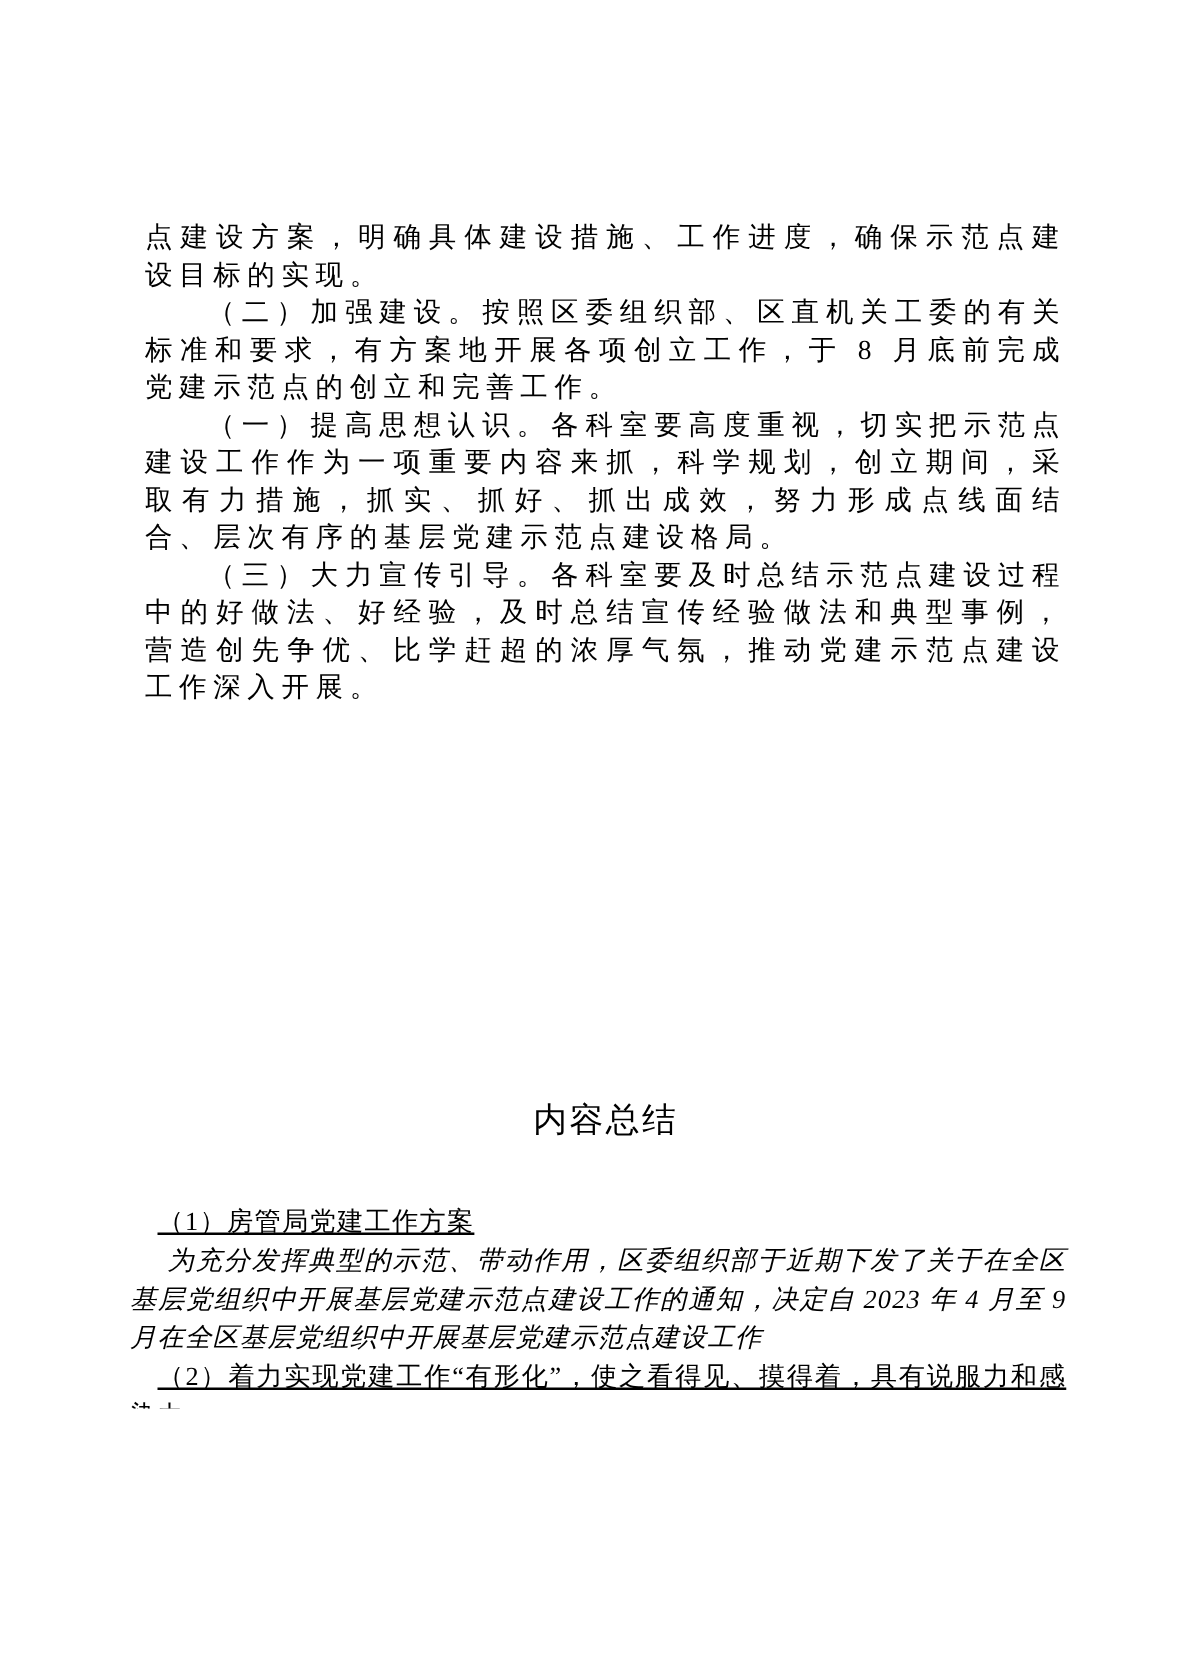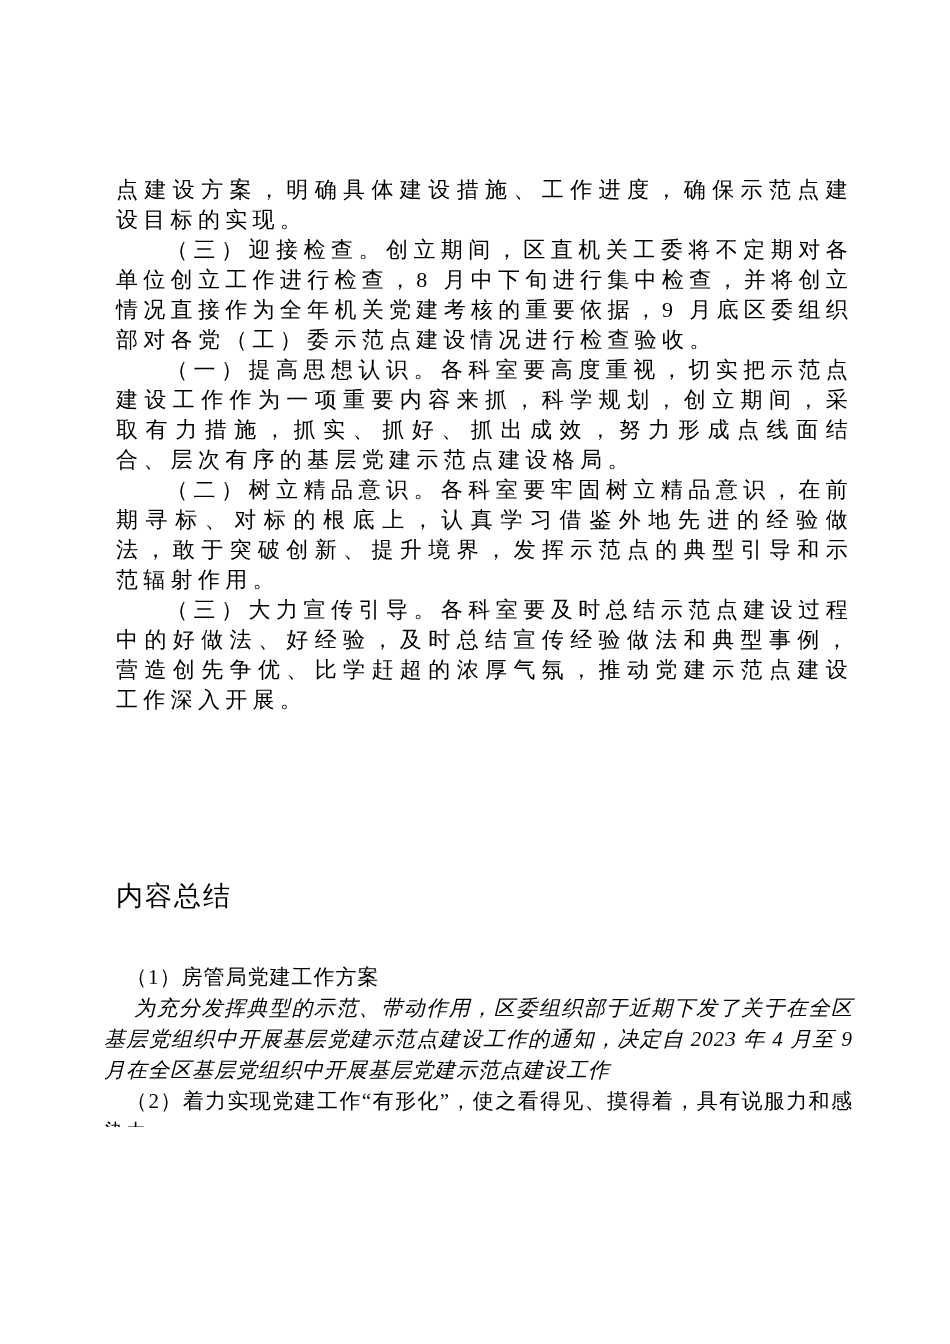--- a/index.html
+++ b/index.html
@@ -39,49 +39,49 @@
   .summary-heading {
     position: absolute;
     left: 116px;
     top: 877px;
     width: 737px;
     margin: 0;
     font-size: 27px;
     line-height: 38px;
     font-weight: 400;
     letter-spacing: 2px;
+    text-align: center;
   }
   
   .summary-block {
     position: absolute;
     left: 104px;
     top: 962px;
     width: 749px;
   }
   .sum {
     margin: 0;
     font-size: 21px;
     line-height: 31px;
     letter-spacing: 1px;
     text-align: justify;
     word-break: break-all;
   }
-  .sum.ind-1 { text-indent: 22px; }
+  .sum.ind-1 { text-indent: 22px; text-decoration: underline; }
   .sum.ind-15 { text-indent: 30px; font-style: italic; }
 </style>
 </head>
 <body>
 
 <div class="page">
 
   <section class="body-block">
     <p class="para">点建设方案，明确具体建设措施、工作进度，确保示范点建设目标的实现。</p>
-    <p class="para ind">（三）迎接检查。创立期间，区直机关工委将不定期对各单位创立工作进行检查，8 月中下旬进行集中检查，并将创立情况直接作为全年机关党建考核的重要依据，9 月底区委组织部对各党（工）委示范点建设情况进行检查验收。</p>
+    <p class="para ind">（二）加强建设。按照区委组织部、区直机关工委的有关标准和要求，有方案地开展各项创立工作，于 8 月底前完成党建示范点的创立和完善工作。</p>
     <p class="para ind">（一）提高思想认识。各科室要高度重视，切实把示范点建设工作作为一项重要内容来抓，科学规划，创立期间，采取有力措施，抓实、抓好、抓出成效，努力形成点线面结合、层次有序的基层党建示范点建设格局。</p>
-    <p class="para ind">（二）树立精品意识。各科室要牢固树立精品意识，在前期寻标、对标的根底上，认真学习借鉴外地先进的经验做法，敢于突破创新、提升境界，发挥示范点的典型引导和示范辐射作用。</p>
     <p class="para ind">（三）大力宣传引导。各科室要及时总结示范点建设过程中的好做法、好经验，及时总结宣传经验做法和典型事例，营造创先争优、比学赶超的浓厚气氛，推动党建示范点建设工作深入开展。</p>
   </section>
 
   <h2 class="summary-heading">内容总结</h2>
 
   <section class="summary-block">
     <p class="sum ind-1">（1）房管局党建工作方案</p>
     <p class="sum ind-15">为充分发挥典型的示范、带动作用，区委组织部于近期下发了关于在全区基层党组织中开展基层党建示范点建设工作的通知，决定自 2023 年 4 月至 9 月在全区基层党组织中开展基层党建示范点建设工作</p>
     <p class="sum ind-1">（2）着力实现党建工作“有形化”，使之看得见、摸得着，具有说服力和感染力</p>
   </section>

